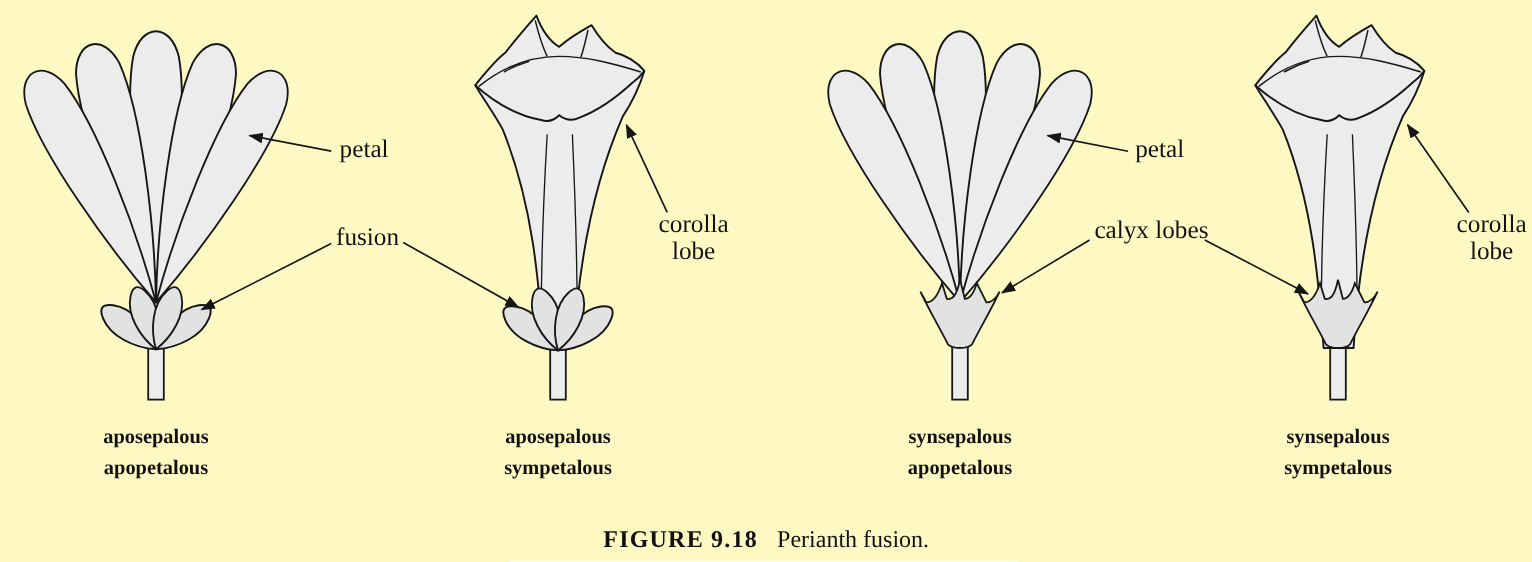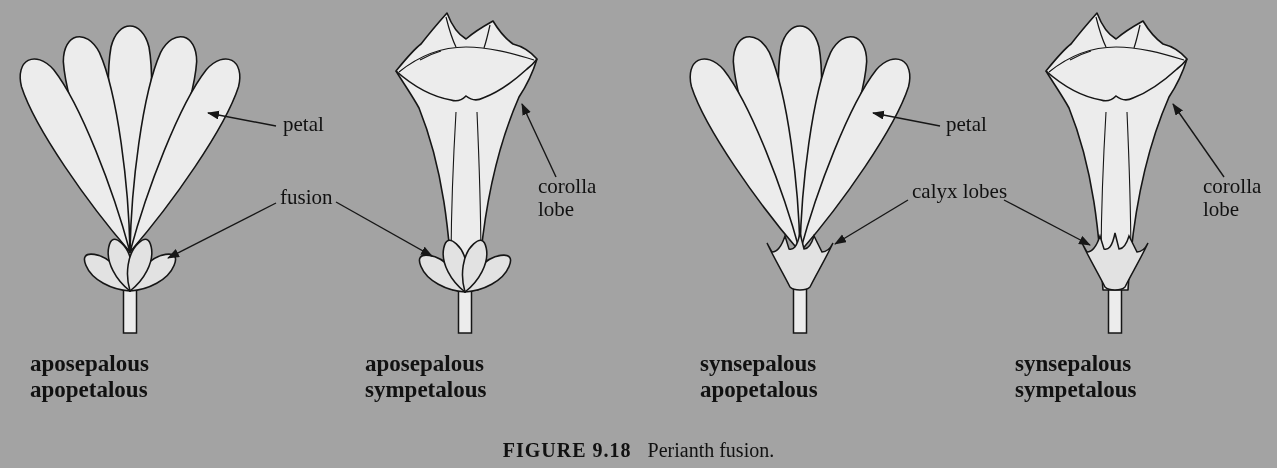--- a/index.html
+++ b/index.html
@@ -1,37 +1,38 @@
 <!DOCTYPE html>
 <html><head>
 <meta charset="utf-8">
 <style>
   html,body{margin:0;padding:0;background:#ffffff;}
   .canvas{
     position:relative;
     width:1277px;height:468px;
-    background:#a3a3a3;
+    background:#fef9c3;
     font-family:"Liberation Serif", serif;
     color:#111111;
     overflow:hidden;
   }
   .canvas svg{position:absolute;left:0;top:0;}
   .lbl{
     position:absolute;
     font-size:21px;
     line-height:23px;
     white-space:nowrap;
   }
-  .lbl.center{white-space:normal;}
+  .lbl.center{text-align:center;white-space:normal;}
   .fname{
     position:absolute;
     top:351px;
     width:200px;
+    text-align:center;
     font-weight:bold;
-    font-size:23px;
+    font-size:17px;
     line-height:26px;
   }
   .caption{
     position:absolute;
     left:0;top:439px;width:1277px;
     text-align:center;
     font-size:20px;
   }
   .cap-label{font-weight:bold;letter-spacing:1px;margin-right:16px;}
   .ink{stroke:#161616;}

